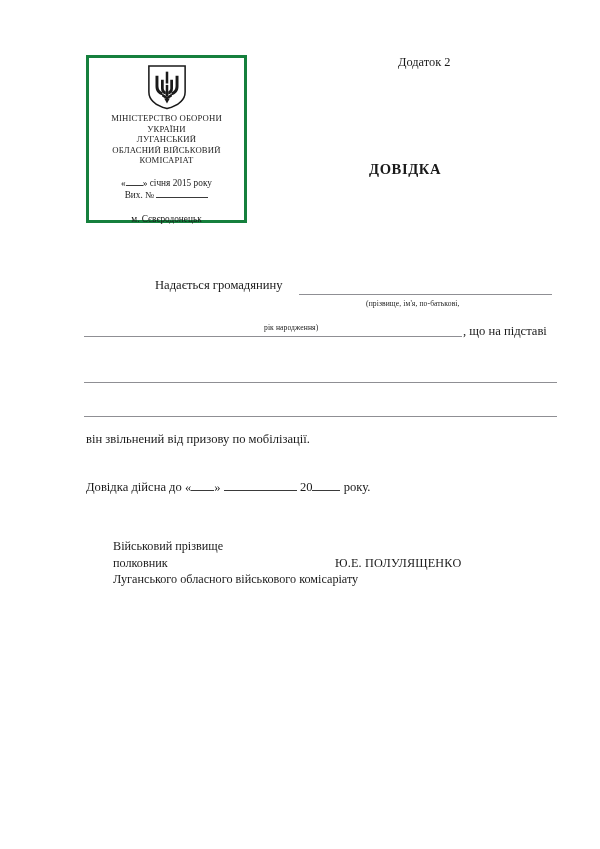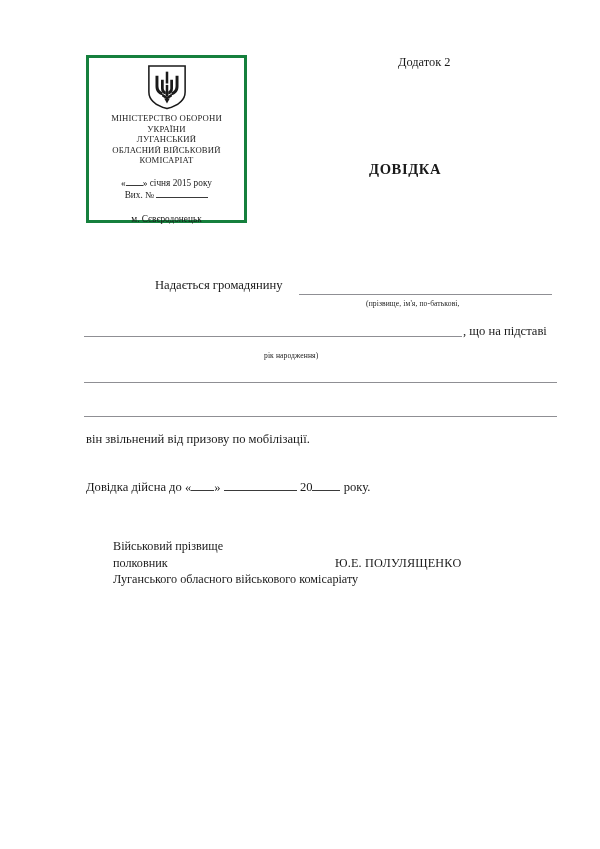--- a/index.html
+++ b/index.html
@@ -118,21 +118,21 @@
   }
 
   
   .t-nadaetsya { left: 155px; top: 278px; }
   .r-name      { left: 299px; top: 294px; width: 253px; }
   .c-pib       { left: 330px; top: 299px; }
 
   
   .r-year      { left: 84px;  top: 336px; width: 378px; }
   .t-scho      { left: 463px; top: 324px; }
-  .c-rik       { left: 228px; top: 351px; }
+  .c-rik       { left: 228px; top: 323px; }
 
   
   .r-blank1    { left: 84px;  top: 382px; width: 473px; }
   .r-blank2    { left: 84px;  top: 416px; width: 473px; }
 
   
   .t-zvilneny  { left: 86px;  top: 432px; }
 
   
   .t-dovidka   { left: 86px;  top: 480px; }

